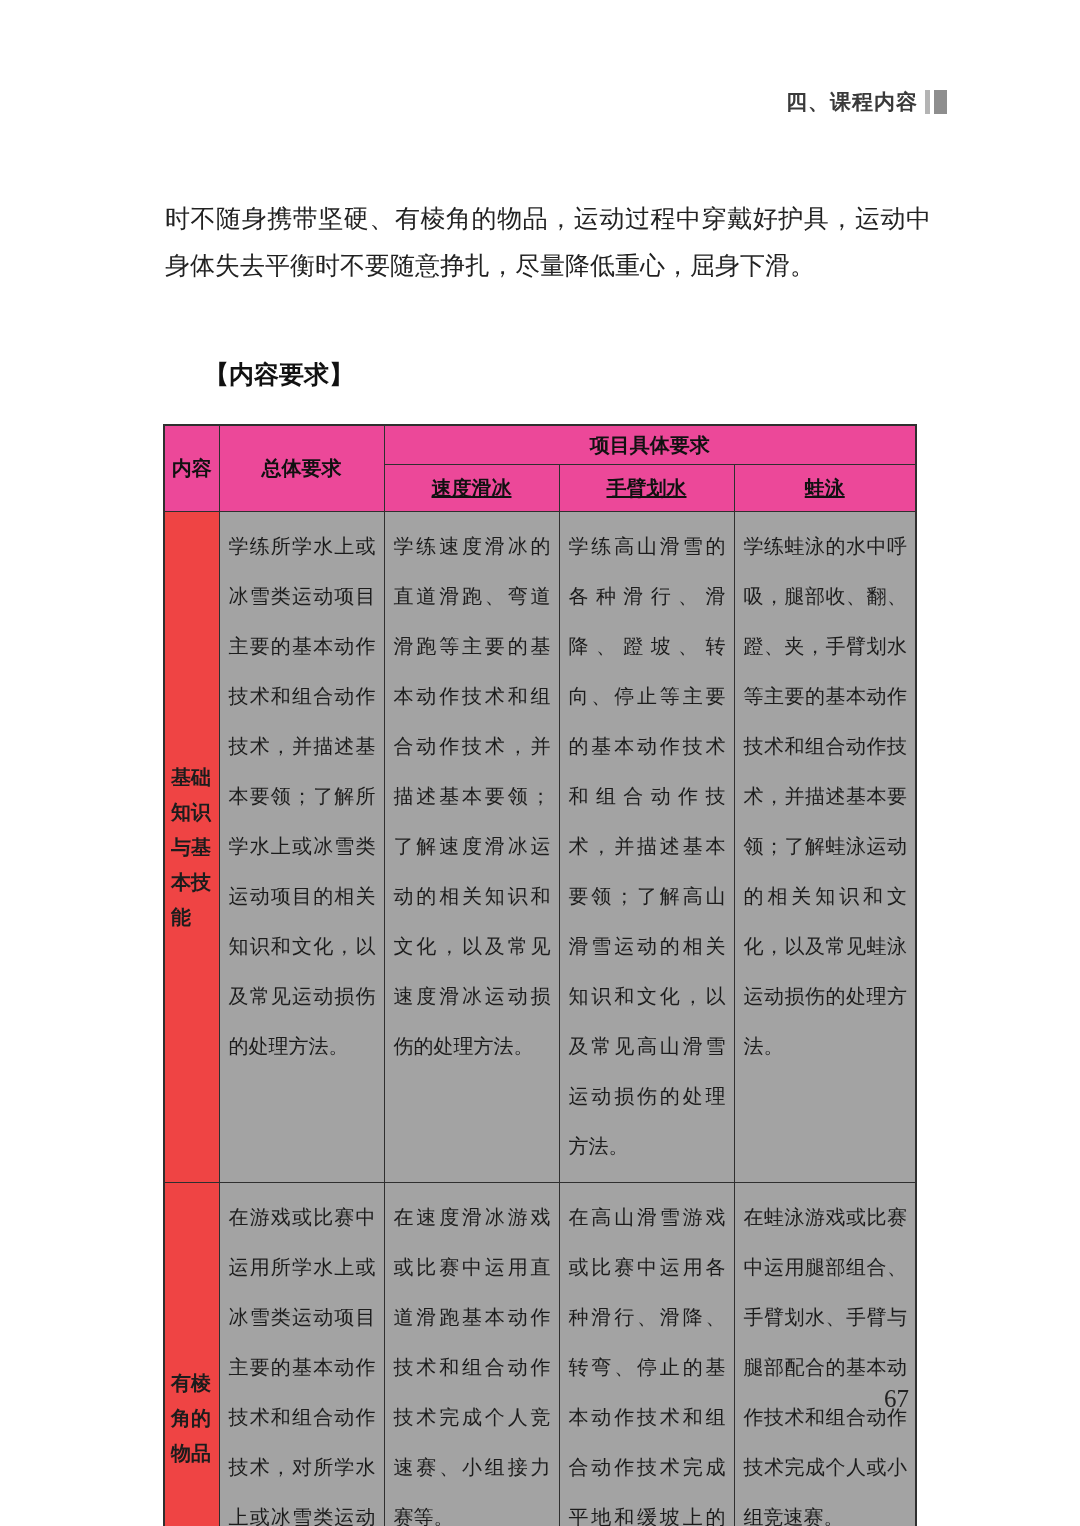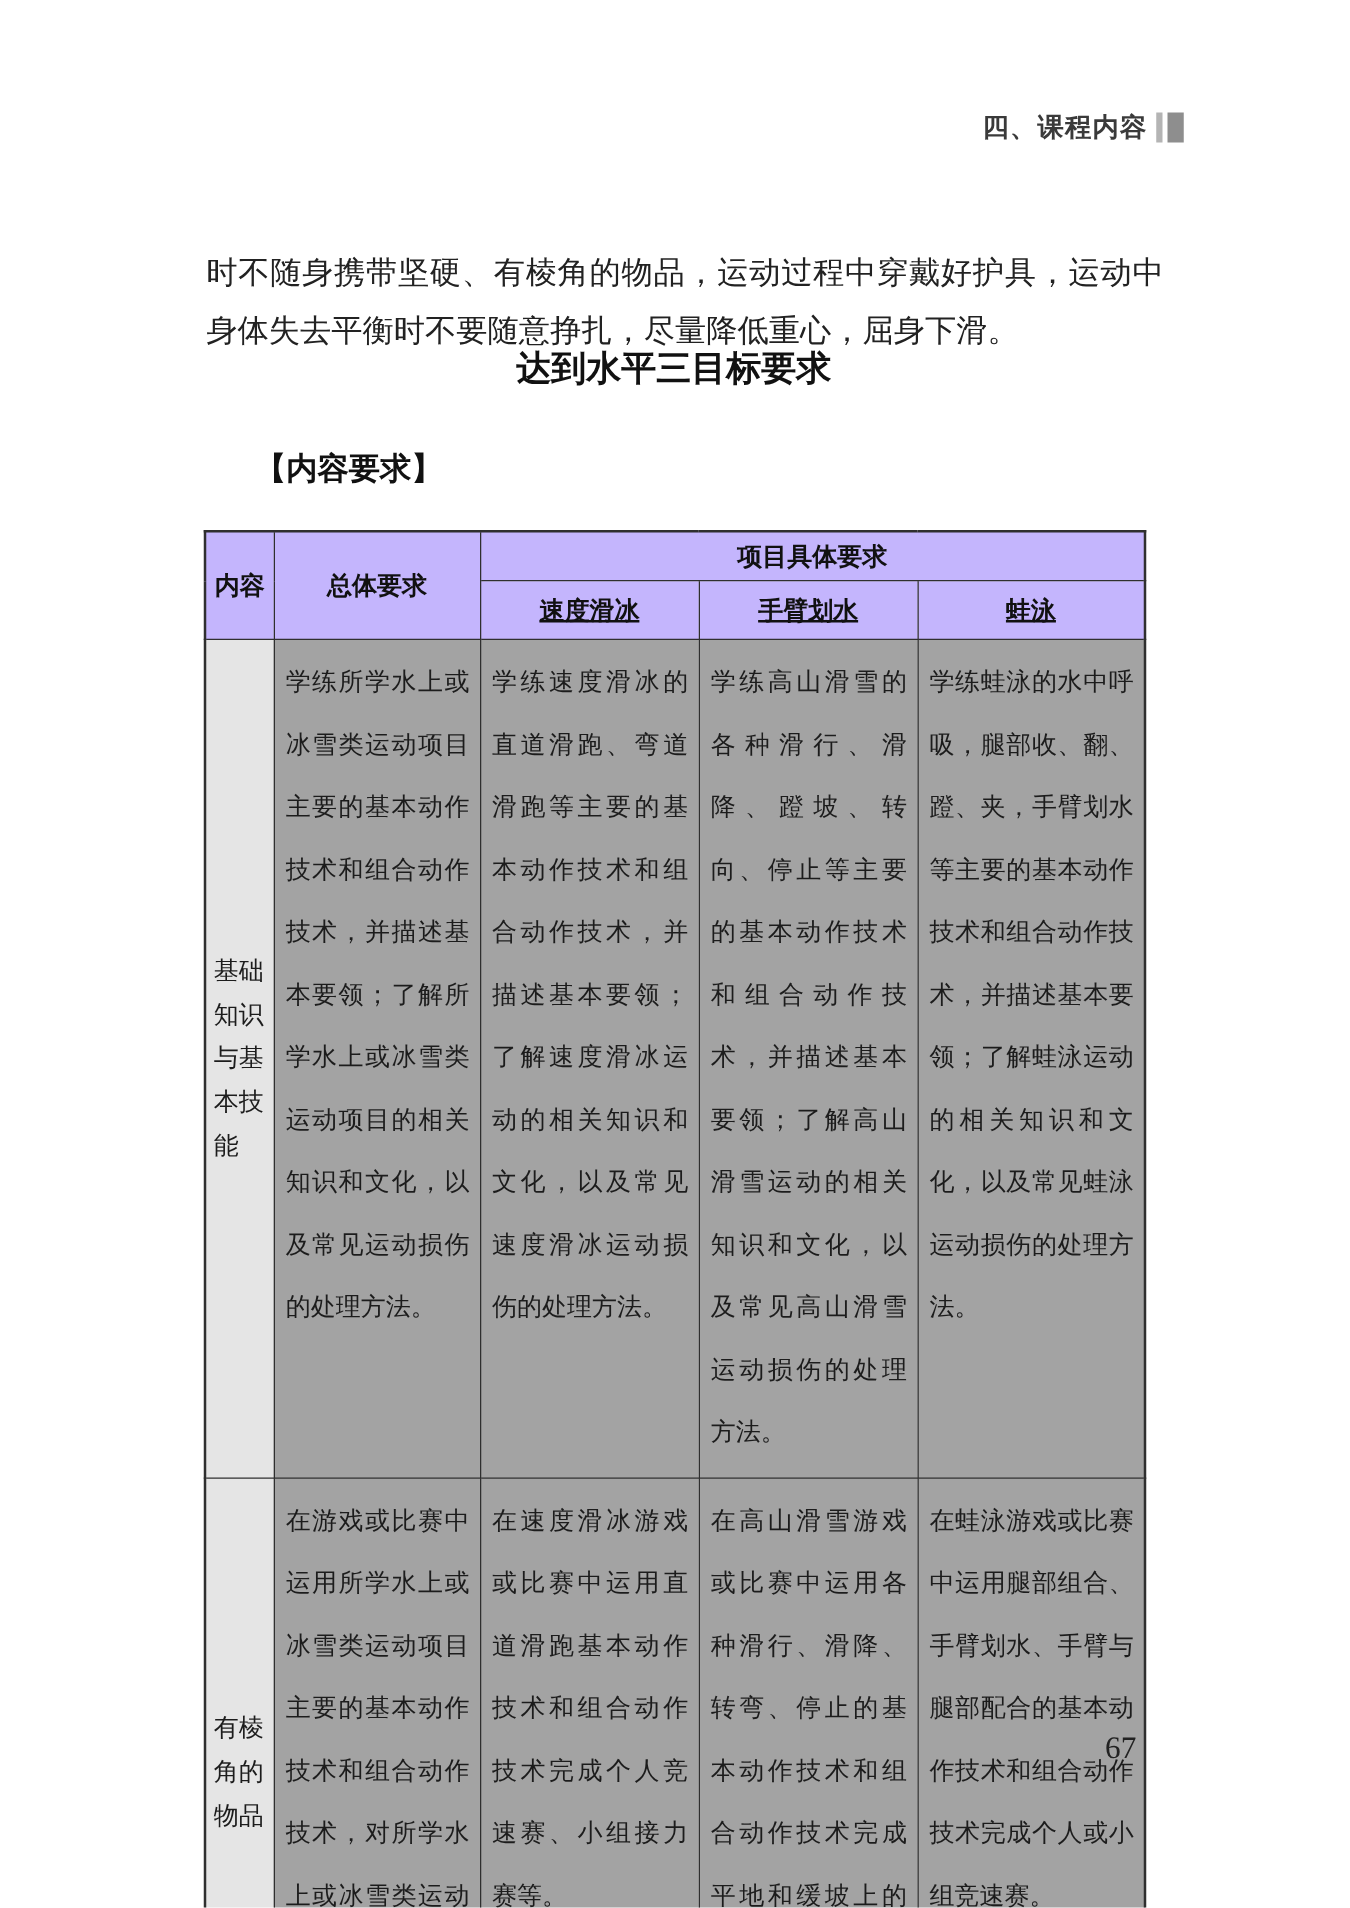--- a/index.html
+++ b/index.html
@@ -81,39 +81,39 @@
     top: 424px;
     width: 752px;
     border-collapse: collapse;
     table-layout: fixed;
     border: 2px solid #2f2f2f;
   }
   .content-table th, .content-table td {
     border: 1px solid #2f2f2f;
   }
   .content-table thead th {
-    background: #c4b5fd;
+    background: #ec4899;
     font-family: "Liberation Sans", sans-serif;
     font-weight: 700;
     font-size: 20px;
     color: #111111;
     text-align: center;
     vertical-align: middle;
     padding: 2px 2px;
   }
   .content-table thead tr.group-row th { height: 34px; }
   .content-table thead tr.sub-row th   { height: 42px; text-decoration: underline; }
   .content-table tbody th.row-label {
-    font-weight: 400;
+    font-weight: 700;
     font-size: 20px;
     vertical-align: middle;
     text-align: left;
     padding: 16px 6px;
     line-height: 35px;
-    background: #e5e5e5;
+    background: #ef4444;
     color: #1c1c1c;
   }
   .content-table tbody td {
     font-size: 20px;
     line-height: 50px;
     text-align: justify;
     vertical-align: top;
     padding: 9px 8px 11px 9px;
     background: #a3a3a3;
     color: #1c1c1c;
@@ -138,21 +138,20 @@
   <div class="running-head">
     <span class="head-title">四、课程内容</span>
     <span class="head-bars">
       <span class="bar-thin"></span>
       <span class="bar-thick"></span>
     </span>
   </div>
 
   <p class="body-paragraph">时不随身携带坚硬、有棱角的物品，运动过程中穿戴好护具，运动中身体失去平衡时不要随意挣扎，尽量降低重心，屈身下滑。</p>
 
-  <h1 class="doc-title">达到水平三目标要求</h1>
 
   <h2 class="section-label">【内容要求】</h2>
 
   <table class="content-table">
     <colgroup>
       <col style="width:55px">
       <col style="width:165px">
       <col style="width:175px">
       <col style="width:175px">
       <col style="width:182px">

